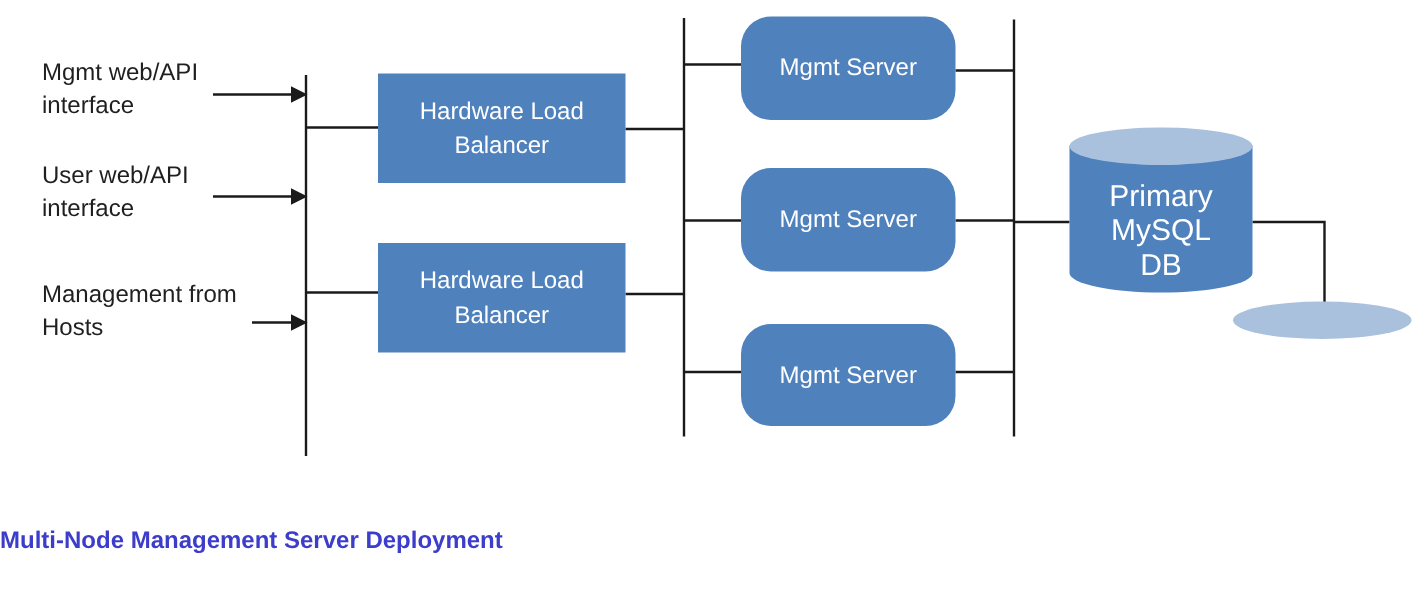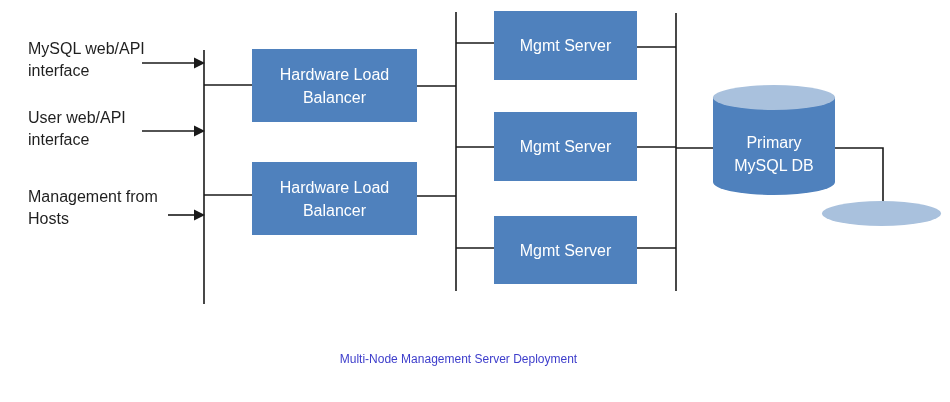--- a/index.html
+++ b/index.html
@@ -39,21 +39,21 @@
     display: flex;
     align-items: center;
     justify-content: center;
     text-align: center;
     font-size: 16px;
     line-height: 23px;
   }
   .hlb  { left: 252px; width: 165px; height: 73px; }
   .hlb1 { top: 49px; }
   .hlb2 { top: 162px; }
-  .ms   { left: 494px; width: 143px; height: 69px; }
+  .ms   { left: 494px; width: 143px; height: 69px; border-radius: 20px; }
   .ms1  { top: 11px; }
   .ms2  { top: 112px; }
   .ms3  { top: 216px; height: 68px; }
   .cyl { position: absolute; }
   .cyl-primary { left: 713px; top: 85px;  width: 122px; height: 110px; }
   .cyl-backup  { left: 822px; top: 201px; width: 119px; height: 107px; }
   .cyl-body {
     position: absolute;
     left: 0; right: 0;
     top: 12px; bottom: 0;
@@ -70,34 +70,34 @@
   .cyl-top {
     position: absolute;
     left: 0; right: 0;
     top: 0;
     height: 25px;
     border-radius: 50%;
     background: var(--cylinder-top, #a9c1dd);
   }
   .cyl-label {
     color: var(--node-text, #ffffff);
-    font-size: 16px;
+    font-size: 20px;
     line-height: 23px;
     text-align: center;
     width: 94px;
   }
   .cyl-backup .cyl-label { width: 91px; }
   .title {
     position: absolute;
     left: 0;
     top: 352px;
     width: 917px;
-    text-align: center;
-    font-size: 12px;
-    font-weight: normal;
+    text-align: left;
+    font-size: 16px;
+    font-weight: bold;
     color: var(--title-text, #3d3dcb);
   }
 </style>
 </head>
 <body>
 
 <div class="canvas">
 
   <svg class="lines" viewBox="0 0 950 402">
     <g stroke="currentColor" stroke-width="1.6" fill="none">
@@ -124,21 +124,21 @@
       <line x1="676" y1="148" x2="713" y2="148"></line>
       <polyline points="835,148 883,148 883,208"></polyline>
     </g>
     <g fill="currentColor" stroke="none">
       <polygon points="194,57.5 194,68.5 205,63"></polygon>
       <polygon points="194,125.5 194,136.5 205,131"></polygon>
       <polygon points="194,209.5 194,220.5 205,215"></polygon>
     </g>
   </svg>
 
-  <div class="ext-label ext1">MySQL web/API interface</div>
+  <div class="ext-label ext1">Mgmt web/API interface</div>
   <div class="ext-label ext2">User web/API interface</div>
   <div class="ext-label ext3">Management from Hosts</div>
 
   <div class="node hlb hlb1">Hardware Load Balancer</div>
   <div class="node hlb hlb2">Hardware Load Balancer</div>
 
   <div class="node ms ms1">Mgmt Server</div>
   <div class="node ms ms2">Mgmt Server</div>
   <div class="node ms ms3">Mgmt Server</div>
 

